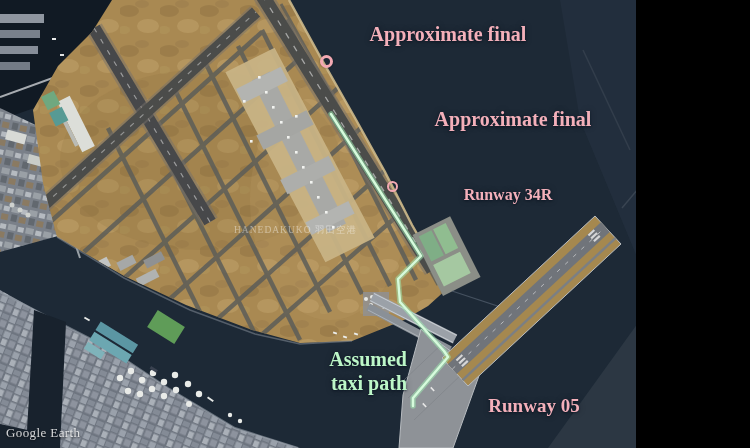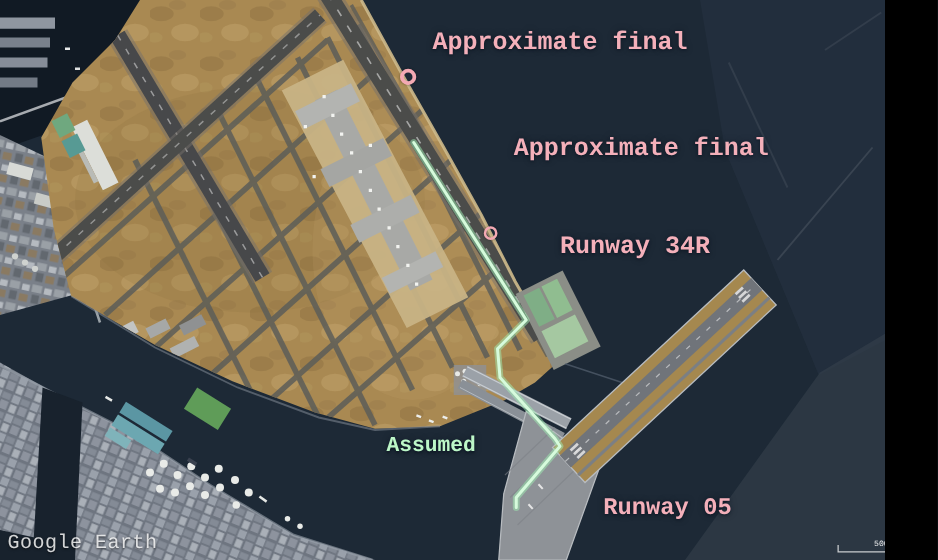--- a/index.html
+++ b/index.html
@@ -1,39 +1,39 @@
 <!DOCTYPE html>
 <html><head>
 <meta charset="utf-8">
 <style>
   html,body{margin:0;padding:0;background:#000;}
   .stage{
-    position:relative;width:708px;height:448px;overflow:hidden;
-    background:#1d4ed8;font-family:Liberation Mono, monospace;
+    position:relative;width:636px;height:448px;overflow:hidden;
+    background:#1d4ed8;font-family:Liberation Serif, serif;
     -webkit-font-smoothing:antialiased;
   }
   .stage svg{position:absolute;left:0;top:0;display:block;}
   .ann{
     position:absolute;font-weight:bold;text-align:center;line-height:1.18;
     text-shadow:0 1px 2px rgba(5,15,25,.55),0 0 6px rgba(5,15,25,.35);
     white-space:nowrap;z-index:5;
   }
   .pink{color:#f4b0ba;}
   .green{color:#bdf7c8;}
   .marker{
     position:absolute;border-style:solid;border-color:#f3a9b3;border-radius:50%;
     background:transparent;box-sizing:border-box;z-index:6;
     box-shadow:0 0 2px rgba(0,0,0,.45);
   }
   .watermark{
     position:absolute;left:234px;top:224px;font-size:9.5px;letter-spacing:1px;
     color:rgba(255,255,255,.42);z-index:4;white-space:nowrap;
   }
   .credit{
-    position:absolute;left:6px;top:425px;font-size:16px;letter-spacing:.4px;
+    position:absolute;left:6px;top:425px;font-size:13px;letter-spacing:.4px;
     color:rgba(255,255,255,.82);z-index:6;text-shadow:0 1px 2px rgba(0,0,0,.6);
   }
   .scalebar{position:absolute;left:670px;top:436px;width:78px;z-index:6;}
   .scalebar-line{
     height:5px;
     border-left:1px solid rgba(255,255,255,.75);
     border-right:1px solid rgba(255,255,255,.75);
     border-bottom:1px solid rgba(255,255,255,.75);
   }
   .scalebar-text{
@@ -300,31 +300,33 @@
   </svg>
 
   <div class="ann pink" style="left:333px;top:23px;width:230px;font-size:20px;">
     <span>Approximate final</span><br>
   </div>
 
   <div class="ann pink" style="left:398px;top:108px;width:230px;font-size:20px;">
     <span>Approximate final</span><br>
   </div>
 
-  <div class="ann pink" style="left:438px;top:186px;width:140px;font-size:20px;">Runway 34R</div>
-
-  <div class="ann green" style="left:283px;top:348px;width:124px;font-size:17px;">
+  <div class="ann pink" style="left:438px;top:186px;width:140px;font-size:16px;">Runway 34R</div>
+
+  <div class="ann green" style="left:283px;top:348px;width:124px;font-size:20px;text-align:right;">
     <span>Assumed</span><br>
+    <span>taxi path</span>
   </div>
 
   <div class="ann pink" style="left:468px;top:395px;width:132px;font-size:19px;">Runway 05</div>
 
   <div class="marker" style="left:320px;top:55px;width:13px;height:13px;border-width:3px;"></div>
   <div class="marker" style="left:387px;top:181px;width:11px;height:11px;border-width:2.5px;"></div>
 
+  <div class="watermark">HANEDAKUKO 羽田空港</div>
   <div class="credit">Google Earth</div>
 
   <div class="scalebar">
     <span class="scalebar-text">500 m</span>
     <div class="scalebar-line"></div>
   </div>
 
   <div class="north">
     <span class="arrow">▲</span>
     <span class="letter">N</span>

